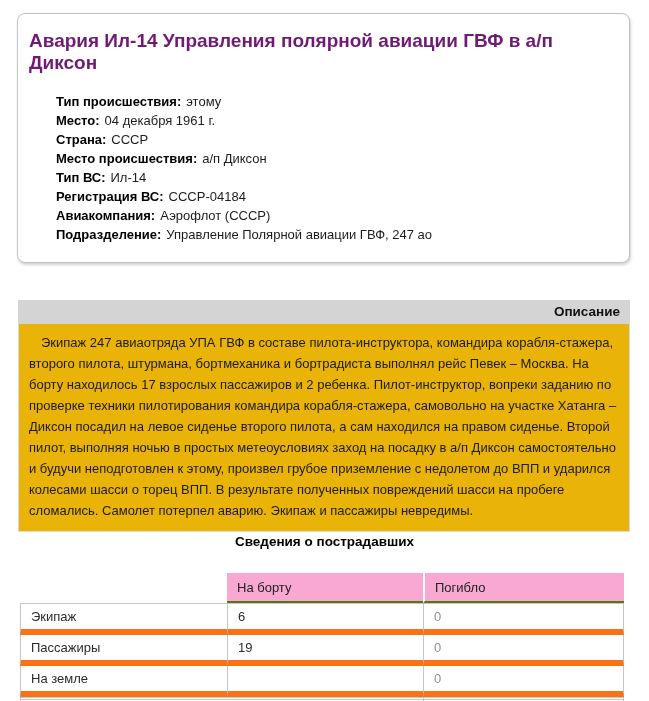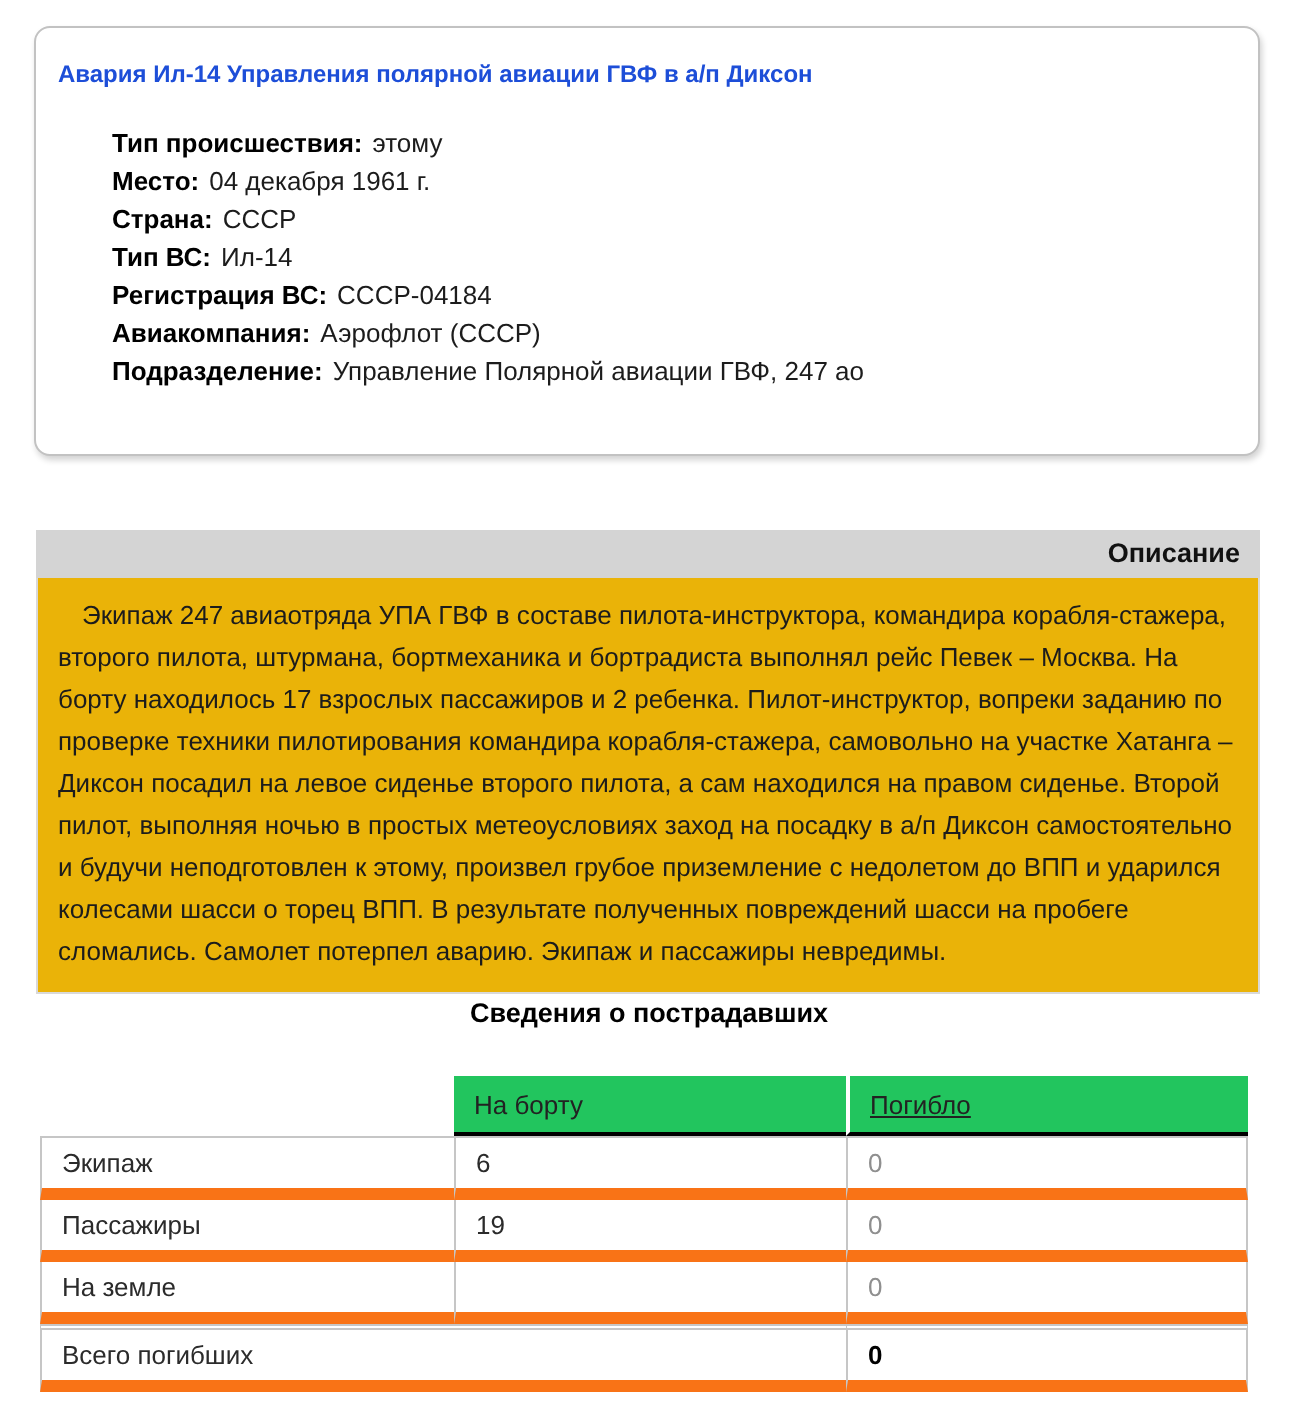--- a/index.html
+++ b/index.html
@@ -16,23 +16,23 @@
   .info-card {
     margin: 13px 19px 0 17px;
     border: 1px solid #c2c2c2;
     border-radius: 8px;
     background: #ffffff;
     box-shadow: 1px 2px 3px rgba(0,0,0,0.18);
     padding: 16px 12px 18px 11px;
     min-height: 215px;
   }
   .info-title {
-    font-size: 12px;
+    font-size: 19px;
     font-weight: bold;
-    color: #1d4ed8;
+    color: #701a75;
     margin-bottom: 18px;
   }
   .info-fields { margin-left: 27px; }
   .info-field { line-height: 19px; white-space: nowrap; }
   .field-label { font-weight: bold; color: #000000; margin-right: 5px; }
   .field-value { color: #1c1c1c; }
 
   
   .desc-panel { margin: 37px 19px 0 18px; }
   .desc-header {
@@ -66,30 +66,30 @@
     width: 604px;
     border-collapse: separate;
     border-spacing: 0;
     table-layout: fixed;
     font-size: 13px;
   }
   col.c1 { width: 207px; }
   col.c2 { width: 196px; }
   col.c3 { width: 201px; }
   th {
-    background: #22c55e;
+    background: #f9a8d4;
     font-weight: normal;
     text-align: left;
     padding: 6px 10px;
     height: 30px;
     color: #222222;
-    border-bottom: 2px solid #000000;
+    border-bottom: 2px solid #4d7c0f;
   }
   th.empty { background: transparent; border: none; }
-  th.gap-left { border-left: 2px solid #ffffff; text-decoration: underline; }
+  th.gap-left { border-left: 2px solid #ffffff; }
   tbody td, tfoot td {
     height: 30px;
     padding: 5px 10px;
     border-bottom: 6px solid #f97316;
     border-left: 1px solid #c6c6c6;
     background: #ffffff;
     color: #2b2b2b;
   }
   tbody tr:first-child td { border-top: 1px solid #c6c6c6; }
   tbody td:last-child, tfoot td:last-child { border-right: 1px solid #c6c6c6; }
@@ -104,20 +104,23 @@
   <h1 class="info-title">Авария Ил-14 Управления полярной авиации ГВФ в а/п Диксон</h1>
   <div class="info-fields">
     <div class="info-field">
       <span class="field-label">Тип происшествия:</span><span class="field-value">этому</span>
     </div>
     <div class="info-field">
       <span class="field-label">Место:</span><span class="field-value">04 декабря 1961 г.</span>
     </div>
     <div class="info-field">
       <span class="field-label">Страна:</span><span class="field-value">СССР</span>
+    </div>
+    <div class="info-field">
+      <span class="field-label">Место происшествия:</span><span class="field-value">а/п Диксон</span>
     </div>
     <div class="info-field">
       <span class="field-label">Тип ВС:</span><span class="field-value">Ил-14</span>
     </div>
     <div class="info-field">
       <span class="field-label">Регистрация ВС:</span><span class="field-value">СССР-04184</span>
     </div>
     <div class="info-field">
       <span class="field-label">Авиакомпания:</span><span class="field-value">Аэрофлот (СССР)</span>
     </div>

